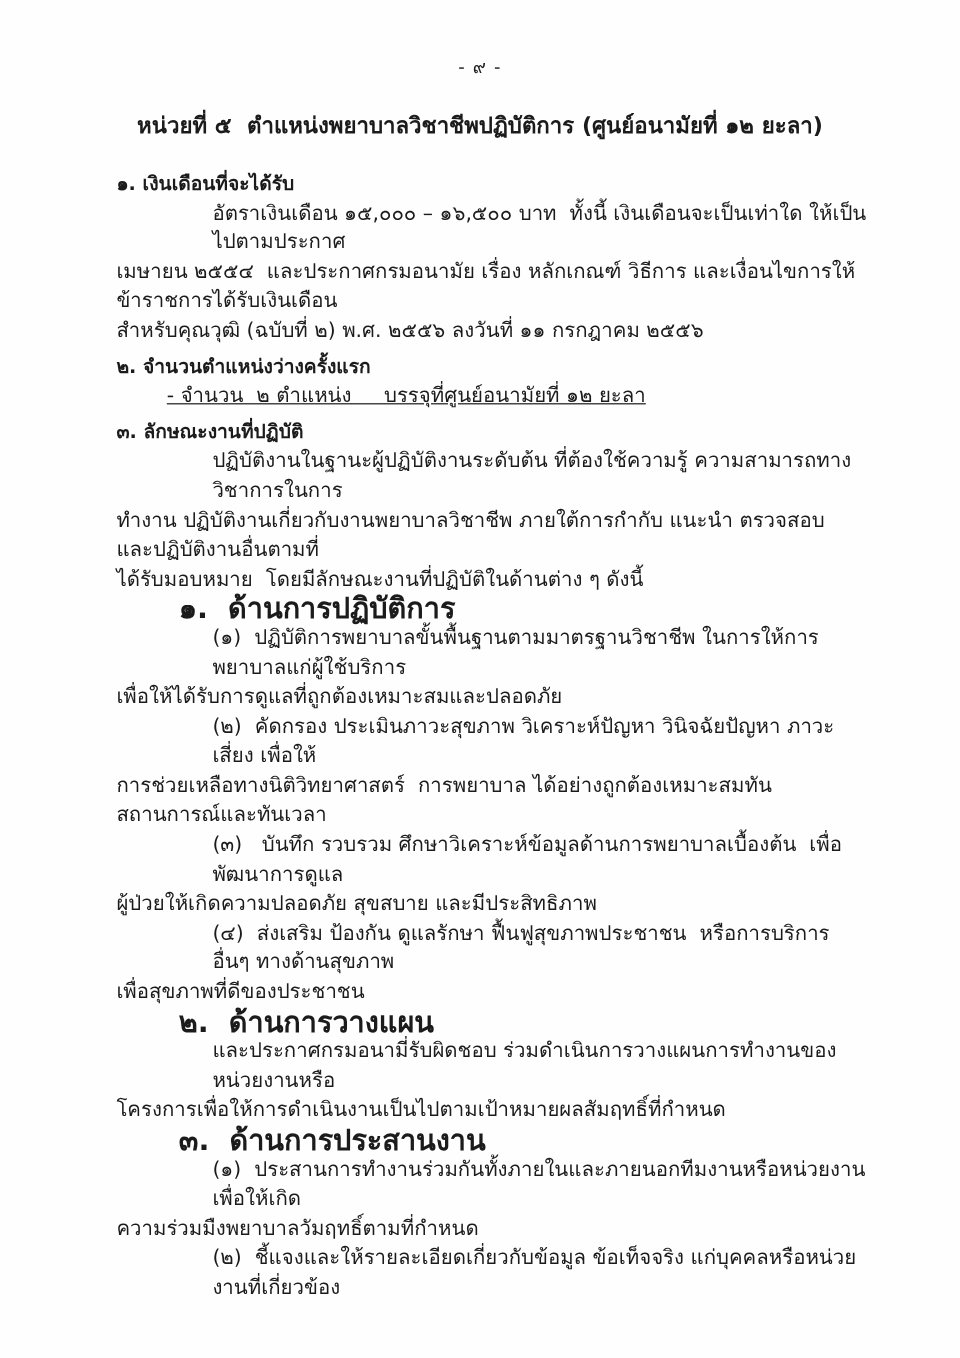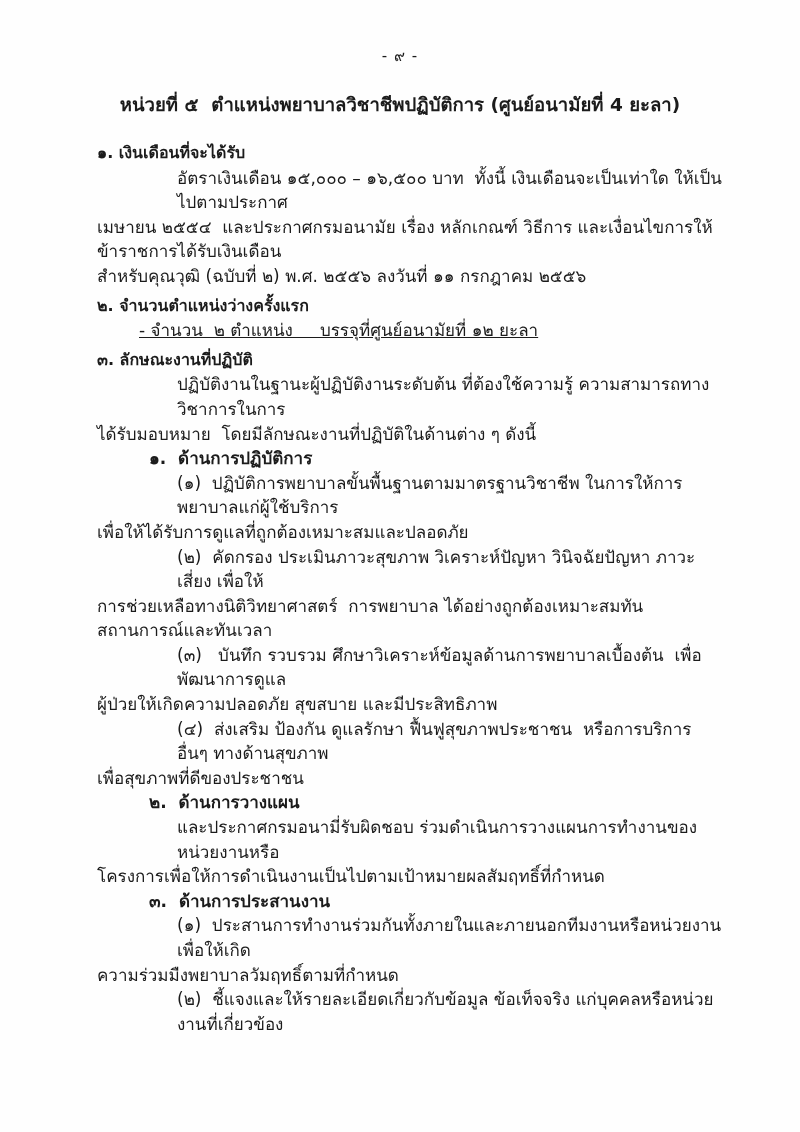--- a/index.html
+++ b/index.html
@@ -42,51 +42,52 @@
     min-height: 24.6px;
   }
   .line.h1 {
     font-weight: 700;
     margin-top: 5px;
     font-size: 16px;
   }
   .line.h2 {
     font-weight: 700;
     padding-left: 52px;
-    font-size: 17px;
+    font-size: 24px;
   }
   .line.p-first {
     padding-left: 80px;
   }
   .line.item {
     padding-left: 42px;
     text-decoration: underline;
   }
   .line.p {
     padding-left: 0;
   }
 </style>
 </head>
 <body>
 
 <div class="page" style="background: rgb(254, 254, 254); color: rgb(27, 27, 27);">
   <div class="pageno">- ๙ -</div>
 
-  <div class="doc-title">หน่วยที่ ๕  ตำแหน่งพยาบาลวิชาชีพปฏิบัติการ (ศูนย์อนามัยที่ 4 ยะลา)</div>
+  <div class="doc-title">หน่วยที่ ๕  ตำแหน่งพยาบาลวิชาชีพปฏิบัติการ (ศูนย์อนามัยที่ ๑๒ ยะลา)</div>
 
   <div class="content" id="content">
 
   <div class="line h1">๑. เงินเดือนที่จะได้รับ</div>
       <div class="line p-first">อัตราเงินเดือน ๑๕,๐๐๐ – ๑๖,๕๐๐ บาท  ทั้งนี้ เงินเดือนจะเป็นเท่าใด ให้เป็นไปตามประกาศ</div>
       <div class="line p">เมษายน ๒๕๕๔  และประกาศกรมอนามัย เรื่อง หลักเกณฑ์ วิธีการ และเงื่อนไขการให้ข้าราชการได้รับเงินเดือน</div>
       <div class="line p">สำหรับคุณวุฒิ (ฉบับที่ ๒) พ.ศ. ๒๕๕๖ ลงวันที่ ๑๑ กรกฎาคม ๒๕๕๖</div>
       <div class="line h1">๒. จำนวนตำแหน่งว่างครั้งแรก</div>
       <div class="line item">- จำนวน  ๒ ตำแหน่ง     บรรจุที่ศูนย์อนามัยที่ ๑๒ ยะลา</div>
       <div class="line h1">๓. ลักษณะงานที่ปฏิบัติ</div>
       <div class="line p-first">ปฏิบัติงานในฐานะผู้ปฏิบัติงานระดับต้น ที่ต้องใช้ความรู้ ความสามารถทางวิชาการในการ</div>
+      <div class="line p">ทำงาน ปฏิบัติงานเกี่ยวกับงานพยาบาลวิชาชีพ ภายใต้การกำกับ แนะนำ ตรวจสอบ และปฏิบัติงานอื่นตามที่</div>
       <div class="line p">ได้รับมอบหมาย  โดยมีลักษณะงานที่ปฏิบัติในด้านต่าง ๆ ดังนี้</div>
       <div class="line h2">๑.  ด้านการปฏิบัติการ</div>
       <div class="line p-first">(๑)  ปฏิบัติการพยาบาลขั้นพื้นฐานตามมาตรฐานวิชาชีพ ในการให้การพยาบาลแก่ผู้ใช้บริการ</div>
       <div class="line p">เพื่อให้ได้รับการดูแลที่ถูกต้องเหมาะสมและปลอดภัย</div>
       <div class="line p-first">(๒)  คัดกรอง ประเมินภาวะสุขภาพ วิเคราะห์ปัญหา วินิจฉัยปัญหา ภาวะเสี่ยง เพื่อให้</div>
       <div class="line p">การช่วยเหลือทางนิติวิทยาศาสตร์  การพยาบาล ได้อย่างถูกต้องเหมาะสมทันสถานการณ์และทันเวลา</div>
       <div class="line p-first">(๓)   บันทึก รวบรวม ศึกษาวิเคราะห์ข้อมูลด้านการพยาบาลเบื้องต้น  เพื่อพัฒนาการดูแล</div>
       <div class="line p">ผู้ป่วยให้เกิดความปลอดภัย สุขสบาย และมีประสิทธิภาพ</div>
       <div class="line p-first">(๔)  ส่งเสริม ป้องกัน ดูแลรักษา ฟื้นฟูสุขภาพประชาชน  หรือการบริการอื่นๆ ทางด้านสุขภาพ</div>
       <div class="line p">เพื่อสุขภาพที่ดีของประชาชน</div>

